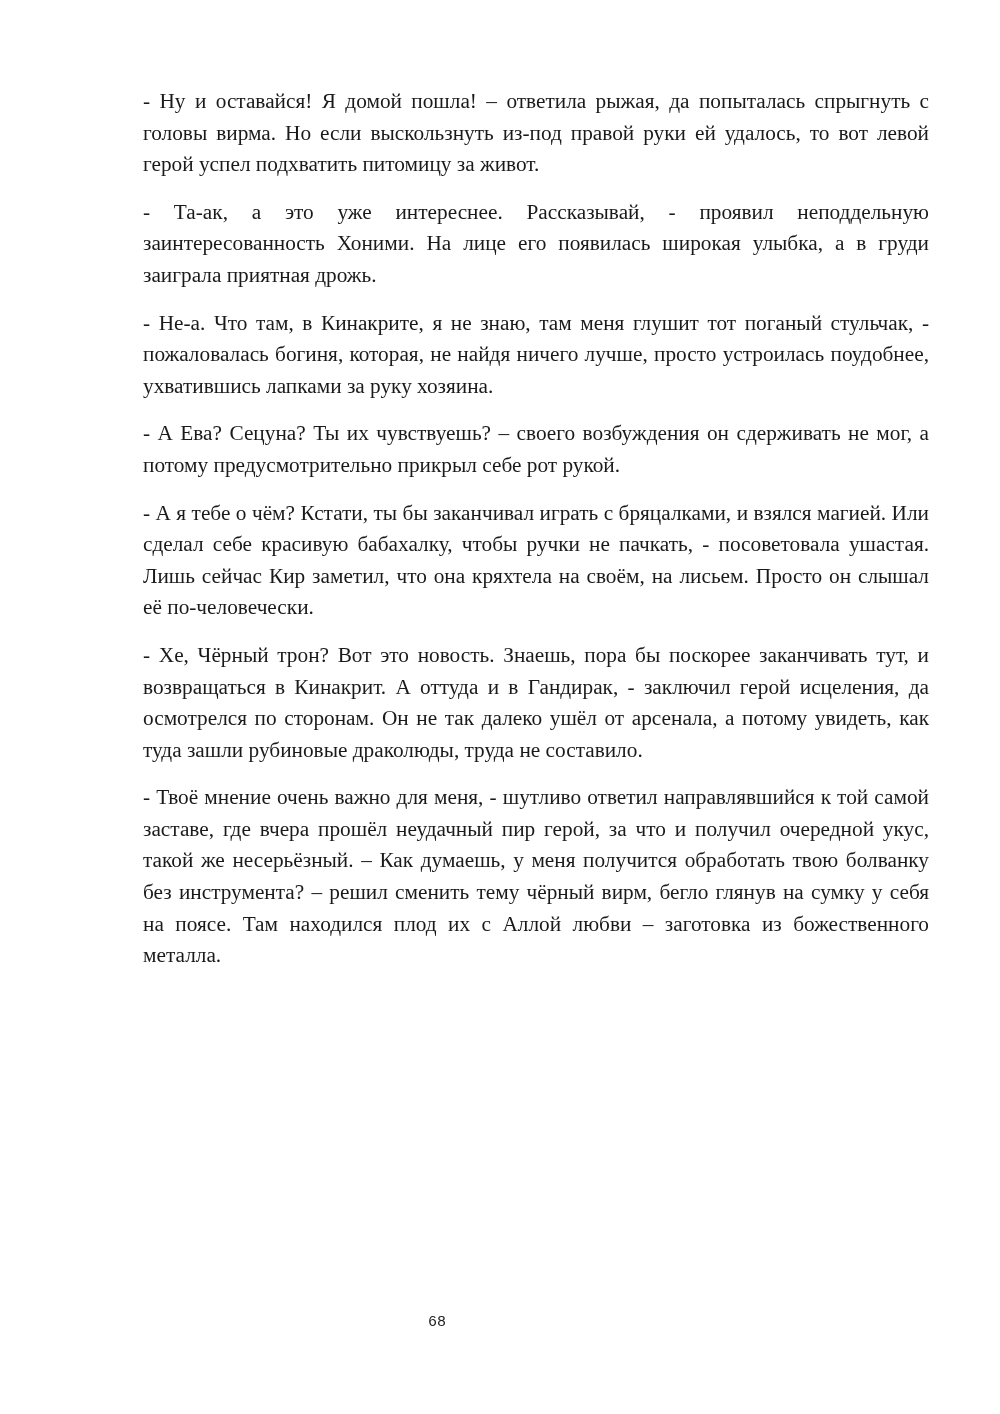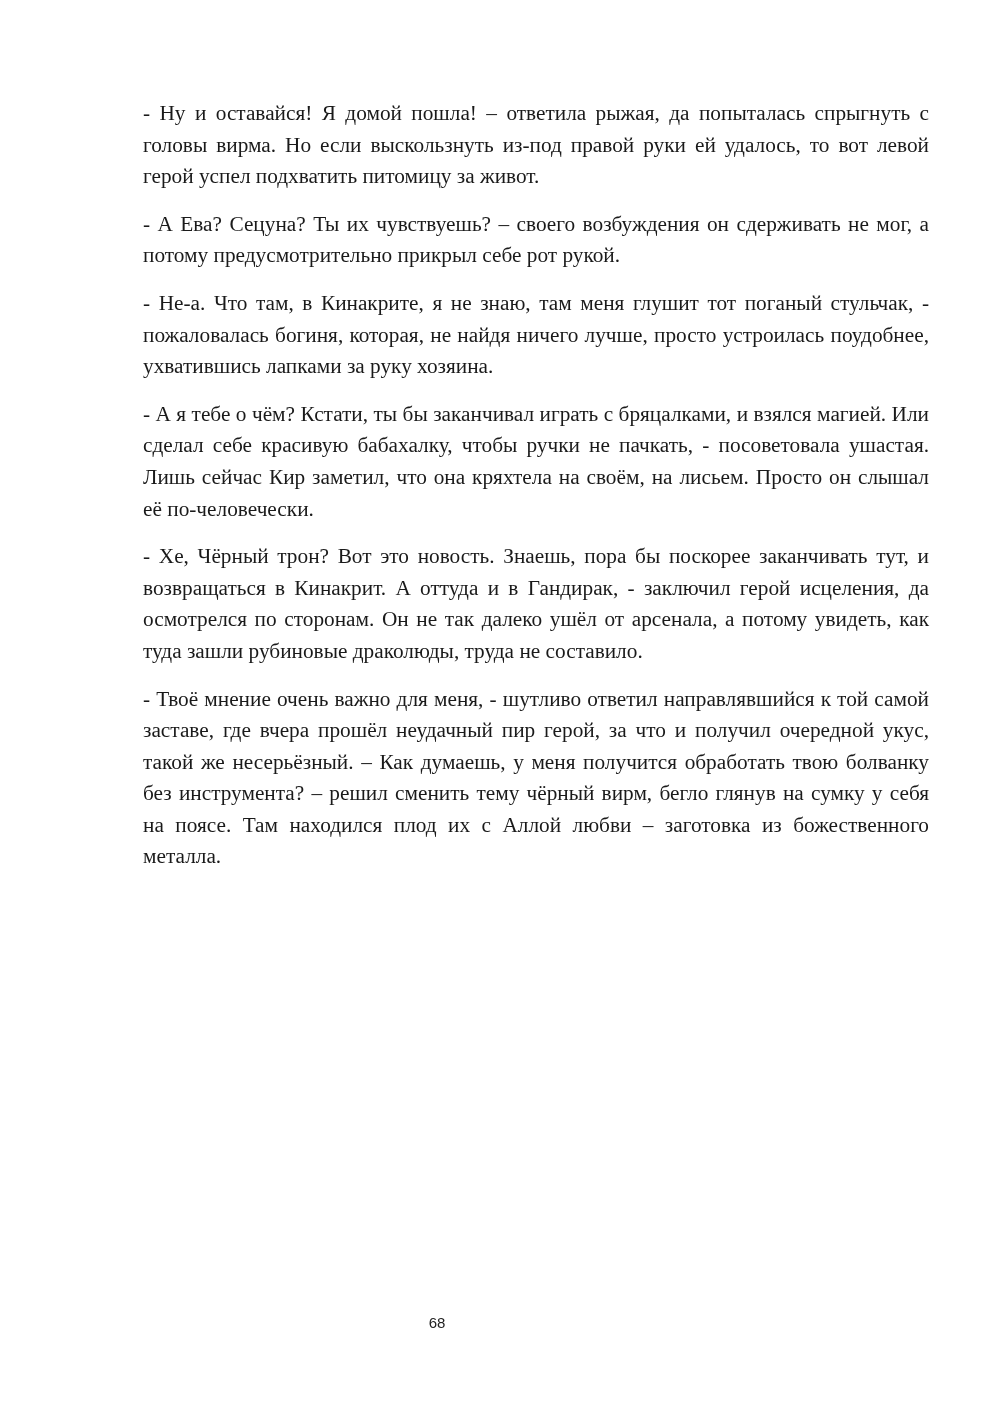--- a/index.html
+++ b/index.html
@@ -8,40 +8,41 @@
     position: absolute;
     left: 143px;
     top: 86px;
     width: 786px;
     font-family: "Liberation Serif", "DejaVu Serif", serif;
     font-size: 21.3px;
     line-height: 31.6px;
     color: #1a1a1a;
   }
   .para {
-    margin: 12px 0 16px 0;
+    margin: 0 0 16px 0;
     text-align: justify;
     text-justify: inter-word;
   }
   .page-number {
     position: absolute;
     left: 0;
     width: 874px;
     top: 1314px;
     text-align: center;
-    font-family: Liberation Sans, sans-serif;
+    font-family: Liberation Mono, monospace;
     font-size: 15px;
     color: #222222;
   }
 </style>
 </head>
 <body>
 
 <div class="page">
   <p class="para">- Ну и оставайся! Я домой пошла! – ответила рыжая, да попыталась спрыгнуть с головы вирма. Но если выскользнуть из-под правой руки ей удалось, то вот левой герой успел подхватить питомицу за живот.</p>
+  <p class="para">- Та-ак, а это уже интереснее. Рассказывай, - проявил неподдельную заинтересованность Хоними. На лице его появилась широкая улыбка, а в груди заиграла приятная дрожь.</p>
+  <p class="para">- Не-а. Что там, в Кинакрите, я не знаю, там меня глушит тот поганый стульчак, - пожаловалась богиня, которая, не найдя ничего лучше, просто устроилась поудобнее, ухватившись лапками за руку хозяина.</p>
   <p class="para">- А Ева? Сецуна? Ты их чувствуешь? – своего возбуждения он сдерживать не мог, а потому предусмотрительно прикрыл себе рот рукой.</p>
-  <p class="para">- Не-а. Что там, в Кинакрите, я не знаю, там меня глушит тот поганый стульчак, - пожаловалась богиня, которая, не найдя ничего лучше, просто устроилась поудобнее, ухватившись лапками за руку хозяина.</p>
   <p class="para">- А я тебе о чём? Кстати, ты бы заканчивал играть с бряцалками, и взялся магией. Или сделал себе красивую бабахалку, чтобы ручки не пачкать, - посоветовала ушастая. Лишь сейчас Кир заметил, что она кряхтела на своём, на лисьем. Просто он слышал её по-человечески.</p>
   <p class="para">- Хе, Чёрный трон? Вот это новость. Знаешь, пора бы поскорее заканчивать тут, и возвращаться в Кинакрит. А оттуда и в Гандирак, - заключил герой исцеления, да осмотрелся по сторонам. Он не так далеко ушёл от арсенала, а потому увидеть, как туда зашли рубиновые драколюды, труда не составило.</p>
   <p class="para">- Твоё мнение очень важно для меня, - шутливо ответил направлявшийся к той самой заставе, где вчера прошёл неудачный пир герой, за что и получил очередной укус, такой же несерьёзный. – Как думаешь, у меня получится обработать твою болванку без инструмента? – решил сменить тему чёрный вирм, бегло глянув на сумку у себя на поясе. Там находился плод их с Аллой любви – заготовка из божественного металла.</p>
 </div>
 
 <div class="page-number">68</div>
 
 </body></html>

